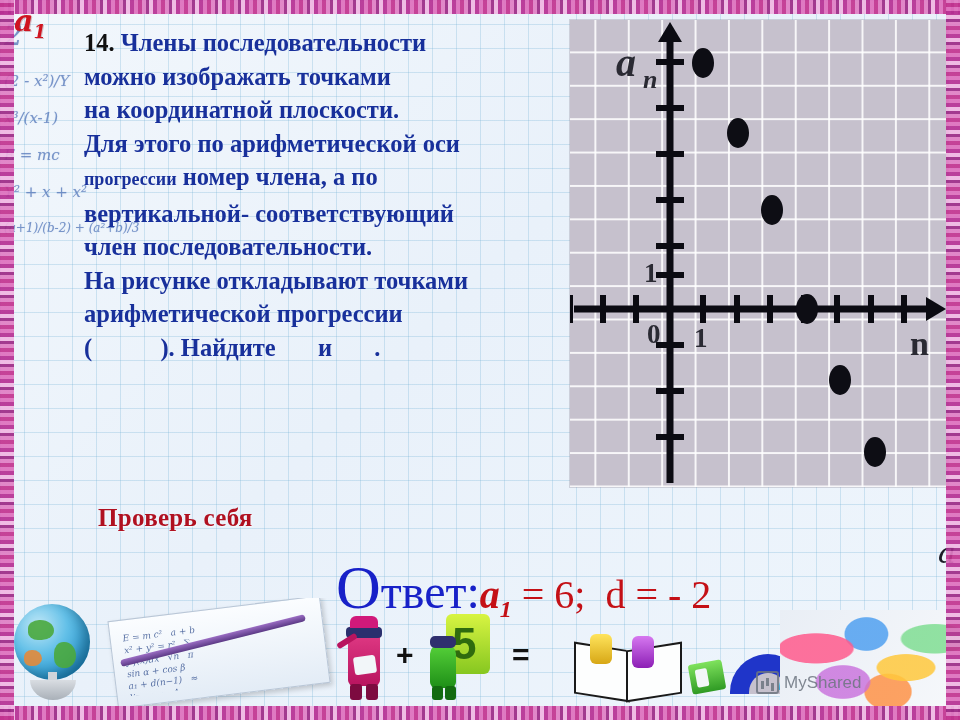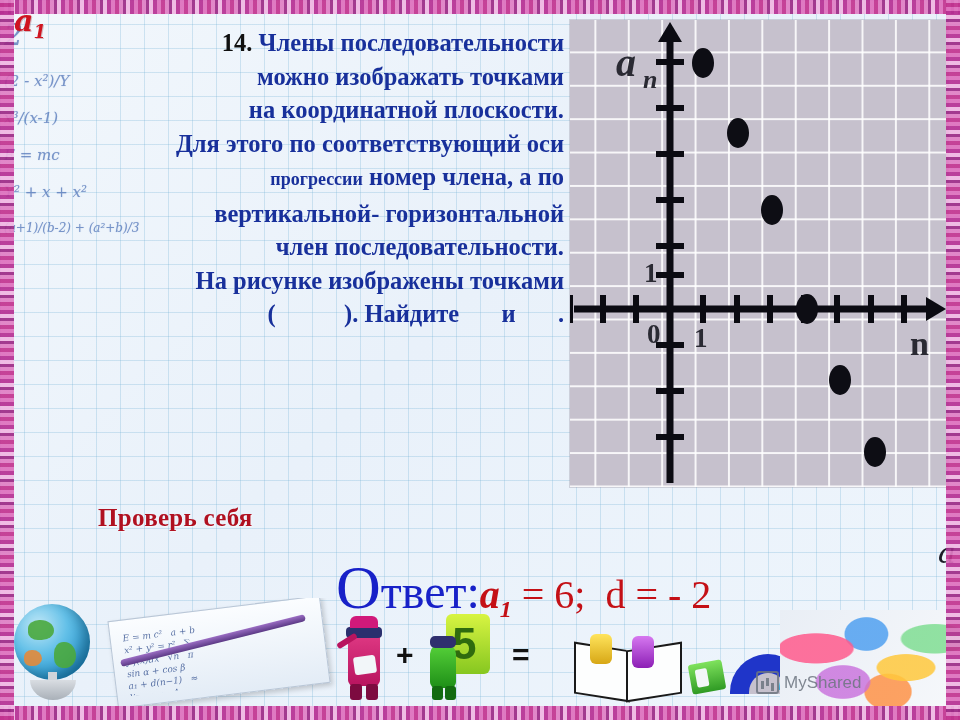--- a/index.html
+++ b/index.html
@@ -59,21 +59,21 @@
   .right-a{
     position:absolute;right:4px;top:538px;z-index:12;
     color:#1d1d28;font-family:"DejaVu Serif",serif;font-style:italic;
     font-size:30px;line-height:1;
   }
 
   
   .problem{
     position:absolute;left:84px;top:26px;width:480px;z-index:10;
     color:#18309b;font-family:"Liberation Serif",serif;font-weight:bold;
-    font-size:24.5px;line-height:33.5px;text-align:right;
+    font-size:24.5px;line-height:33.5px;
   }
   .problem .ln{white-space:nowrap;}
   .problem .num14{color:#101010;}
   .problem .small{font-size:18px;font-weight:bold;}
   .problem .gap{display:inline-block;width:56px;}
   .problem .gap-s{display:inline-block;width:30px;}
 
   
   .check{
     position:absolute;left:98px;top:504px;z-index:14;
@@ -251,28 +251,29 @@
 
   <div class="right-a">a</div>
 
   <div class="problem">
     <div class="ln">
       <span class="num14">14.</span>
       <span>Члены последовательности</span>
     </div>
     <div class="ln">можно изображать точками</div>
     <div class="ln">на координатной плоскости.</div>
-    <div class="ln">Для этого по соответствующий оси</div>
+    <div class="ln">Для этого по арифметической оси</div>
     <div class="ln">
       <span class="small">прогрессии</span>
       <span>номер члена, а по</span>
     </div>
-    <div class="ln">вертикальной- горизонтальной</div>
+    <div class="ln">вертикальной- соответствующий</div>
     <div class="ln">член последовательности.</div>
-    <div class="ln">На рисунке изображены точками</div>
+    <div class="ln">На рисунке откладывают точками</div>
+    <div class="ln">арифметической прогрессии</div>
     <div class="ln">
       <span>(</span>
       <span class="gap"></span>
       <span>).</span>
       <span>Найдите</span>
       <span class="gap-s"></span>
       <span>и</span>
       <span class="gap-s"></span>
       <span>.</span>
     </div>

